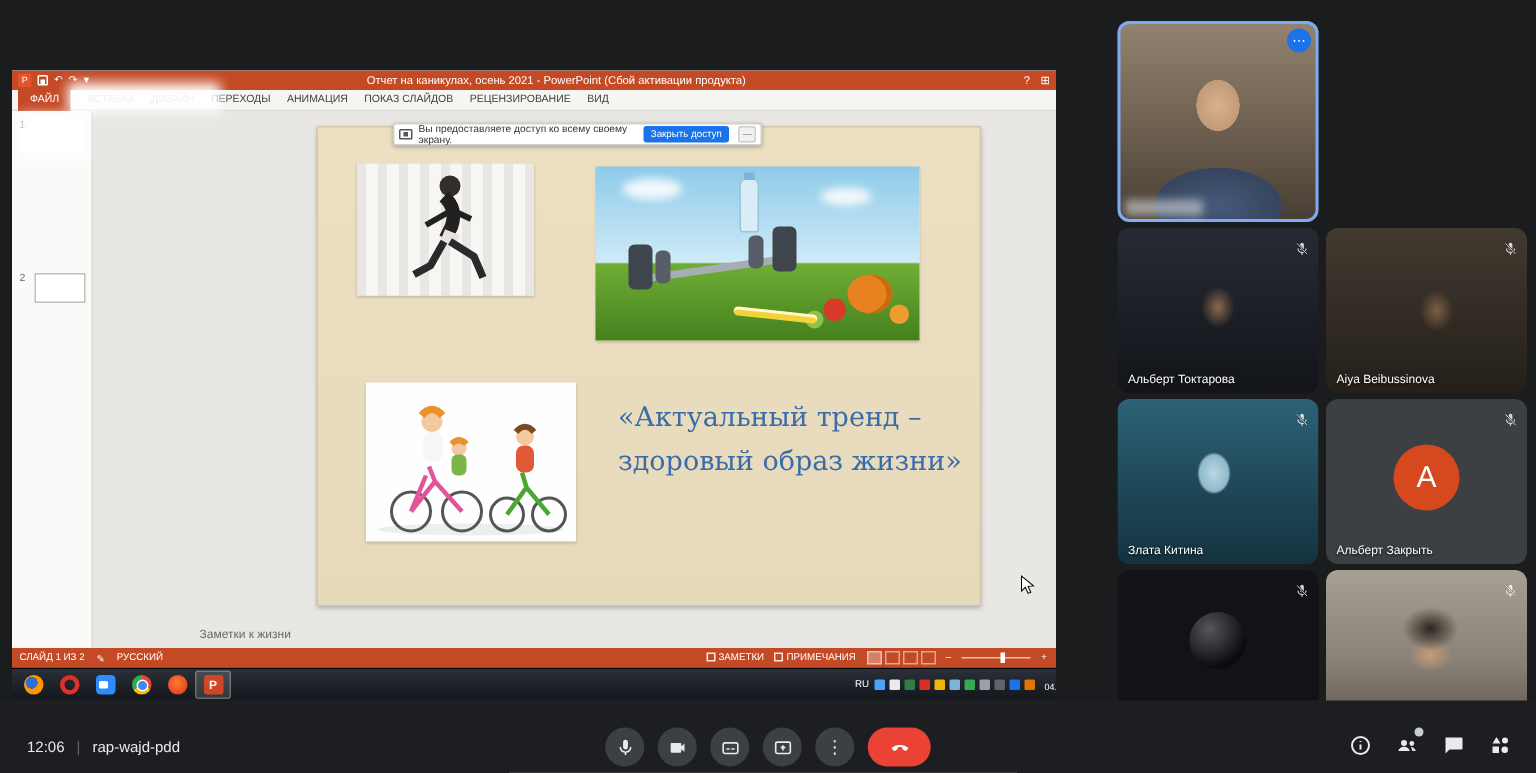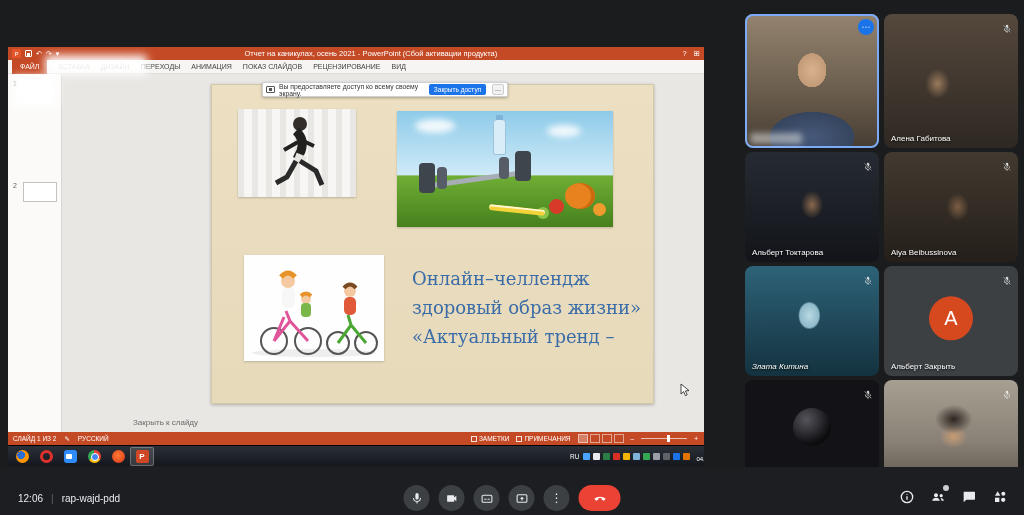--- a/index.html
+++ b/index.html
@@ -127,21 +127,21 @@
         background:radial-gradient(18px 22px at 40% 52%, #9b7a5c 0%, rgba(0,0,0,0) 68%),
                    linear-gradient(180deg,#55483d 0%,#2e2822 100%); }
   .t3 { left:745px; top:152px; height:110px;
         background:radial-gradient(16px 20px at 50% 48%, #8a684c 0%, rgba(0,0,0,0) 70%),
                    linear-gradient(180deg,#262b33 0%,#121419 100%); }
   .t4 { left:884px; top:152px; height:110px;
         background:radial-gradient(16px 20px at 55% 50%, #7d5d43 0%, rgba(0,0,0,0) 70%),
                    linear-gradient(180deg,#423a30 0%,#241f1a 100%); }
   .t5 { left:745px; top:266px; height:110px;
         background:radial-gradient(16px 20px at 48% 45%, #b9d9e4 0%, #8fb9c9 60%, rgba(0,0,0,0) 70%),
-                   linear-gradient(180deg,#2d6277 0%,#14323f 100%);font-style:italic; }
+                   linear-gradient(180deg,#2d6277 0%,#14323f 100%); }
   .t6 { left:884px; top:266px; height:110px; background:#3c4043; }
   .t7 { left:745px; top:380px; height:103px; background:#131317; }
   .t8 { left:884px; top:380px; height:103px;
         background:radial-gradient(26px 20px at 52% 38%, #2c241f 0%, rgba(0,0,0,0) 72%),
                    radial-gradient(20px 16px at 52% 55%, #c79b74 0%, rgba(0,0,0,0) 70%),
                    linear-gradient(180deg,#a89f93 0%,#8a8176 60%,#5f584e 100%); }
   .tile-more { position:absolute; top:5px; right:5px; width:16px; height:16px; border-radius:50%;
                background:#1a73e8; color:#fff; font-size:9px; display:flex; align-items:center; justify-content:center; }
   .blur-name { position:absolute; left:5px; bottom:4px; width:52px; height:11px;
                background:rgba(230,230,230,.55); filter:blur(3px); border-radius:2px; }
@@ -266,34 +266,33 @@
           <rect x="57" y="48" width="10" height="14" rx="4" fill="#7ab648"></rect>
           <circle cx="94" cy="88" r="11" fill="none" stroke="#555" stroke-width="2"></circle>
           <circle cx="122" cy="88" r="11" fill="none" stroke="#555" stroke-width="2"></circle>
           <path d="M94 88 L107 70 L122 88 M107 70 L104 60" stroke="#4aa832" stroke-width="3" fill="none"></path>
           <circle cx="106" cy="36" r="6" fill="#f4c9a2"></circle>
           <path d="M100 33 Q106 26 112 33" stroke="#7a4a22" stroke-width="4" fill="none"></path>
           <rect x="100" y="42" width="12" height="18" rx="5" fill="#e05a3a"></rect>
         </svg>
       </div>
       <div class="slide-text">
-        <div>Онлайн–челлендж</div>
+        <div>«Актуальный тренд –</div>
         <div>здоровый образ жизни»</div>
-        <div>«Актуальный тренд –</div>
       </div>
     </div>
 
     <div class="abs share-banner">
       <span class="share-ico"></span>
       <span>Вы предоставляете доступ ко всему своему экрану.</span>
       <span class="stop-share-btn">Закрыть доступ</span>
       <span class="hide-banner-btn">—</span>
     </div>
 
-    <span class="abs notes-label">Закрыть к слайду</span>
+    <span class="abs notes-label">Заметки к жизни</span>
 
     <div class="abs ppt-status">
       <span>СЛАЙД 1 ИЗ 2</span>
       <span>✎</span>
       <span>РУССКИЙ</span>
       <div class="st-right">
         <span><span class="mini-ico"></span><span>ЗАМЕТКИ</span></span>
         <span><span class="mini-ico"></span><span>ПРИМЕЧАНИЯ</span></span>
         <div class="view-btns">
           <span class="view-btn active"></span>
@@ -355,31 +354,20 @@
       <path d="M1 1 L1 11 L3.6 8.6 L5.4 12.6 L7.2 11.8 L5.4 7.9 L9 7.6 Z" fill="#fff" stroke="#000" stroke-width=".7"></path>
     </svg>
   </div>
 
   <div class="tile t1">
     <div class="tile-more">⋯</div>
     <div class="blur-name"></div>
     <span class="name"></span>
   </div>
 
-  <div class="tile t2">
-    <span class="mic-off">
-      <svg viewBox="0 0 24 24" fill="currentColor">
-          <path d="M12 14a3 3 0 0 0 3-3V5a3 3 0 0 0-6 0v6a3 3 0 0 0 3 3z"></path>
-          <path d="M17.5 11a5.5 5.5 0 0 1-11 0H4.7a7.3 7.3 0 0 0 6.3 7.2V21h2v-2.8a7.3 7.3 0 0 0 6.3-7.2z"></path>
-          <line x1="4" y1="3" x2="20" y2="20" stroke="#3c4043" stroke-width="3.4"></line>
-          <line x1="4" y1="3" x2="20" y2="20" stroke="currentColor" stroke-width="1.6"></line>
-        </svg>
-    </span>
-    <span class="name">Алена Габитова</span>
-  </div>
 
   <div class="tile t3">
     <span class="mic-off">
       <svg viewBox="0 0 24 24" fill="currentColor">
           <path d="M12 14a3 3 0 0 0 3-3V5a3 3 0 0 0-6 0v6a3 3 0 0 0 3 3z"></path>
           <path d="M17.5 11a5.5 5.5 0 0 1-11 0H4.7a7.3 7.3 0 0 0 6.3 7.2V21h2v-2.8a7.3 7.3 0 0 0 6.3-7.2z"></path>
           <line x1="4" y1="3" x2="20" y2="20" stroke="#16181d" stroke-width="3.4"></line>
           <line x1="4" y1="3" x2="20" y2="20" stroke="currentColor" stroke-width="1.6"></line>
         </svg>
     </span>

